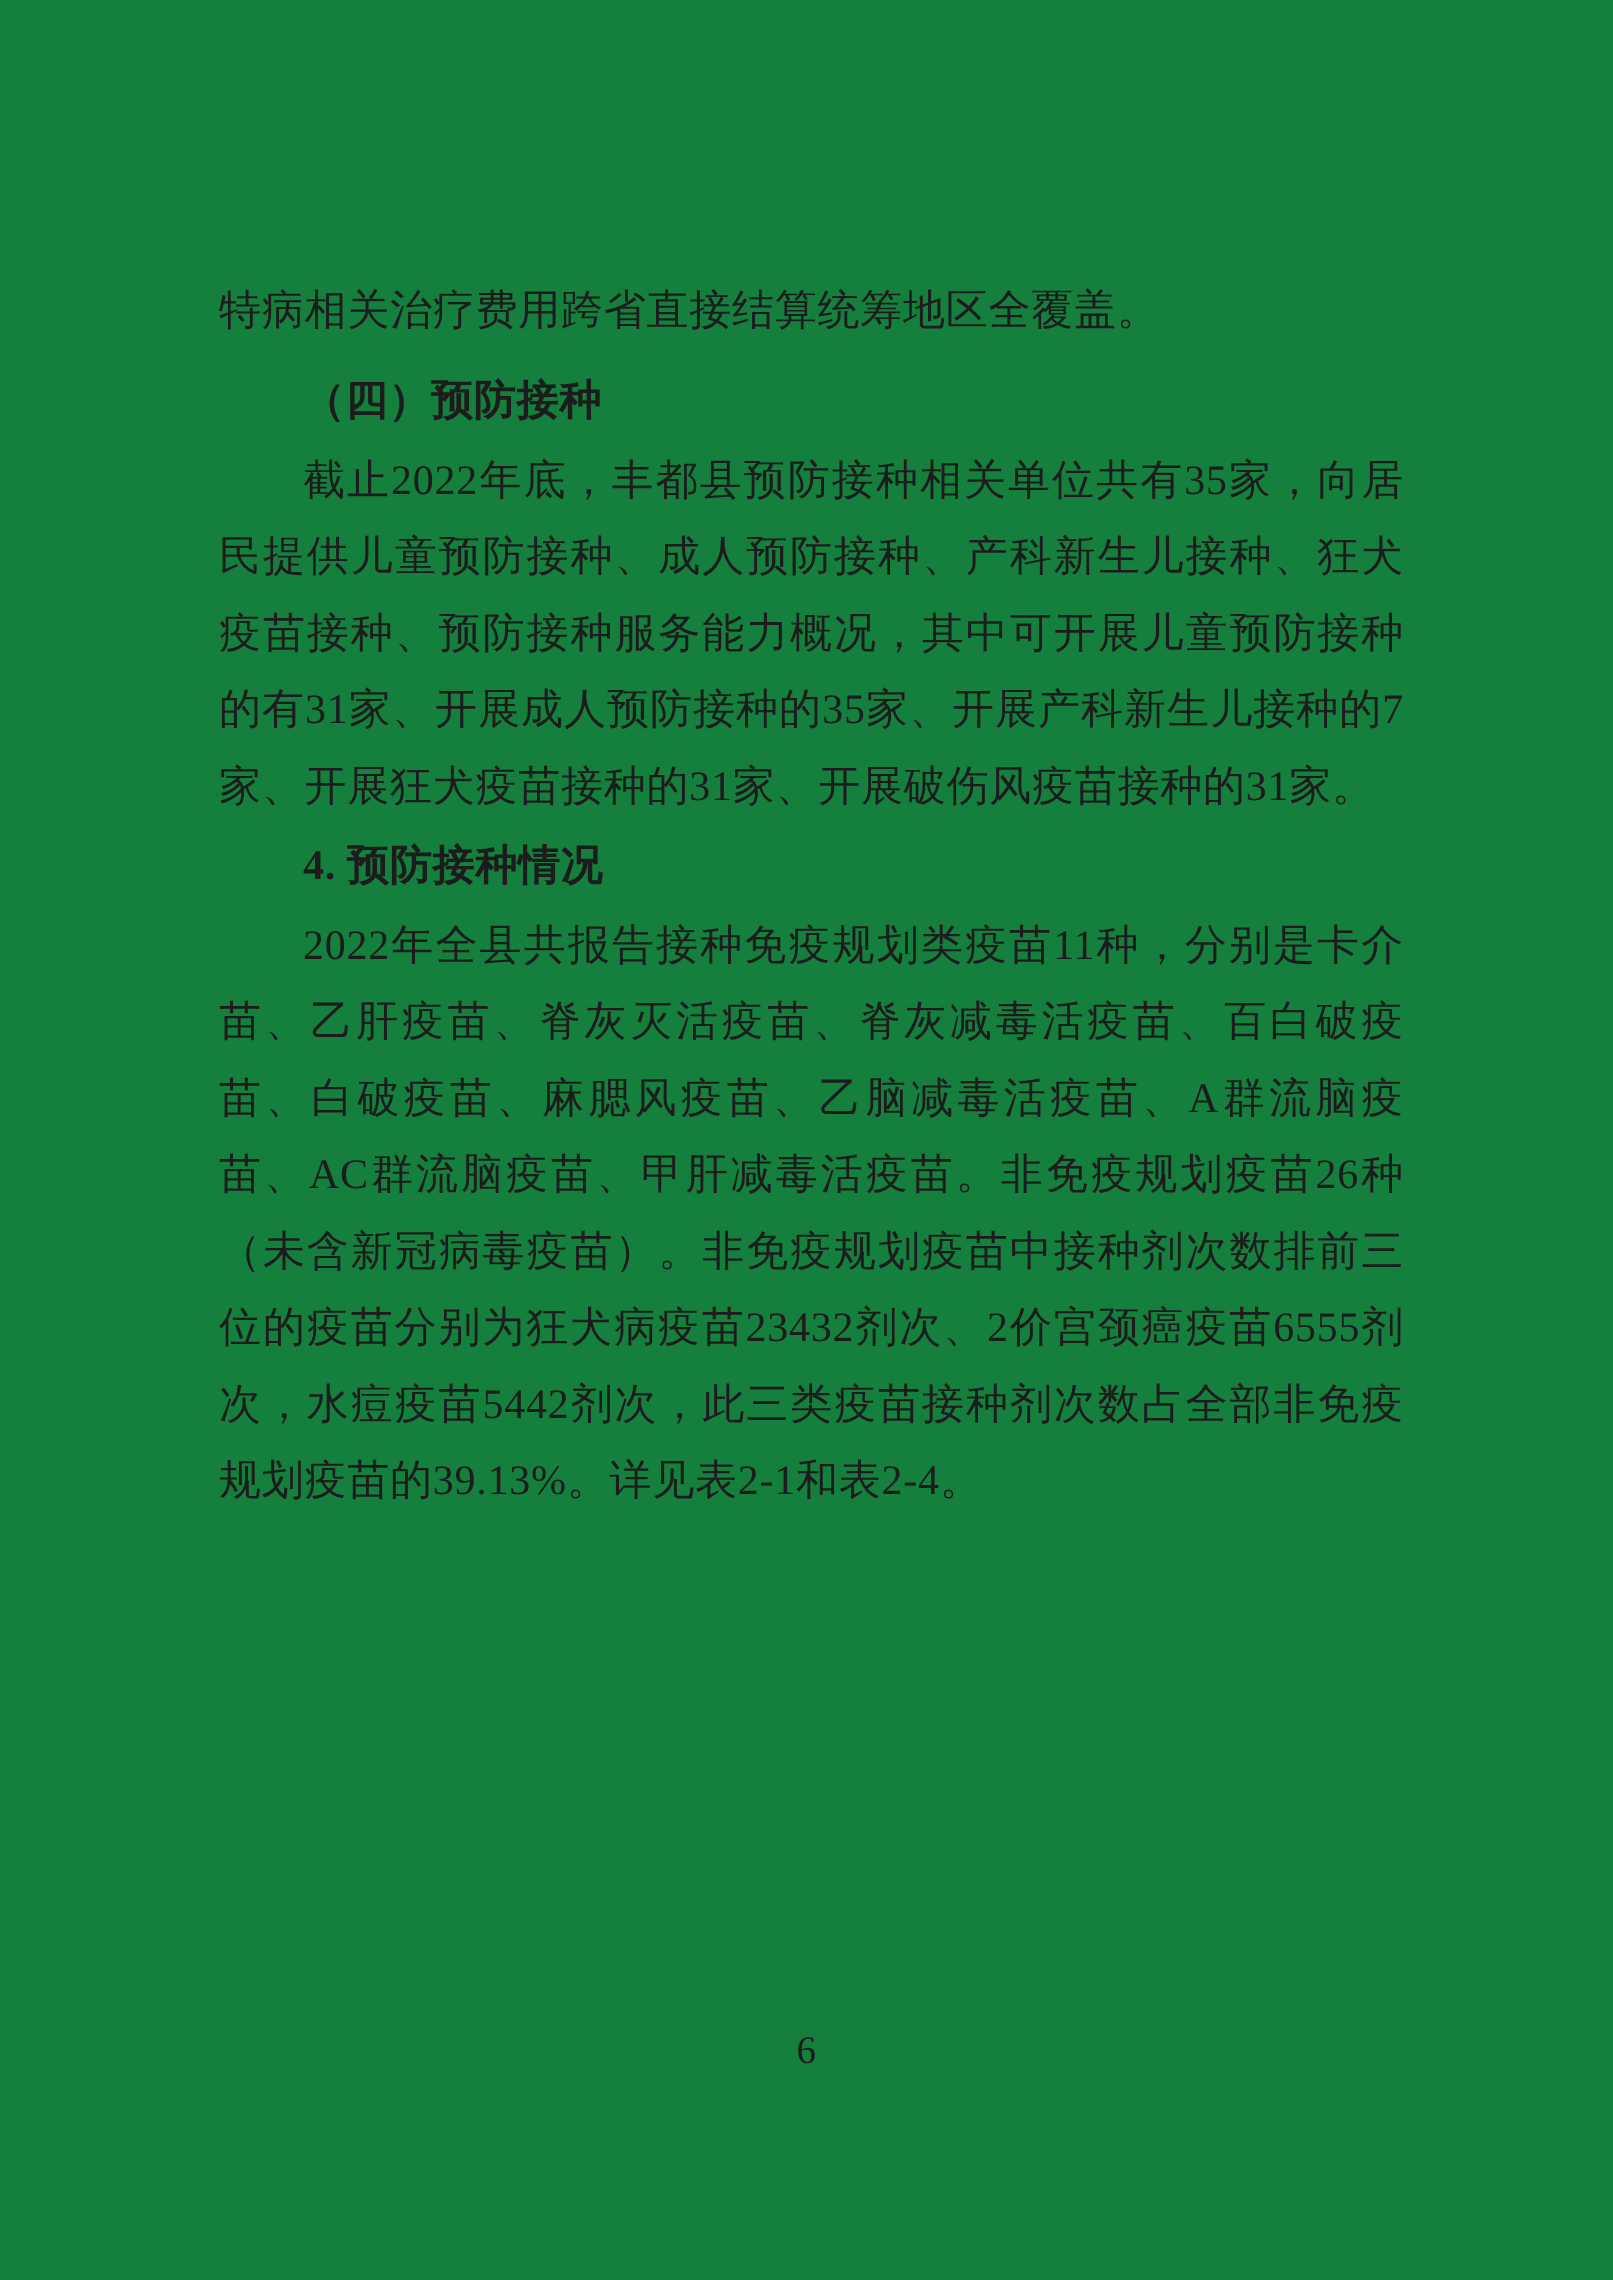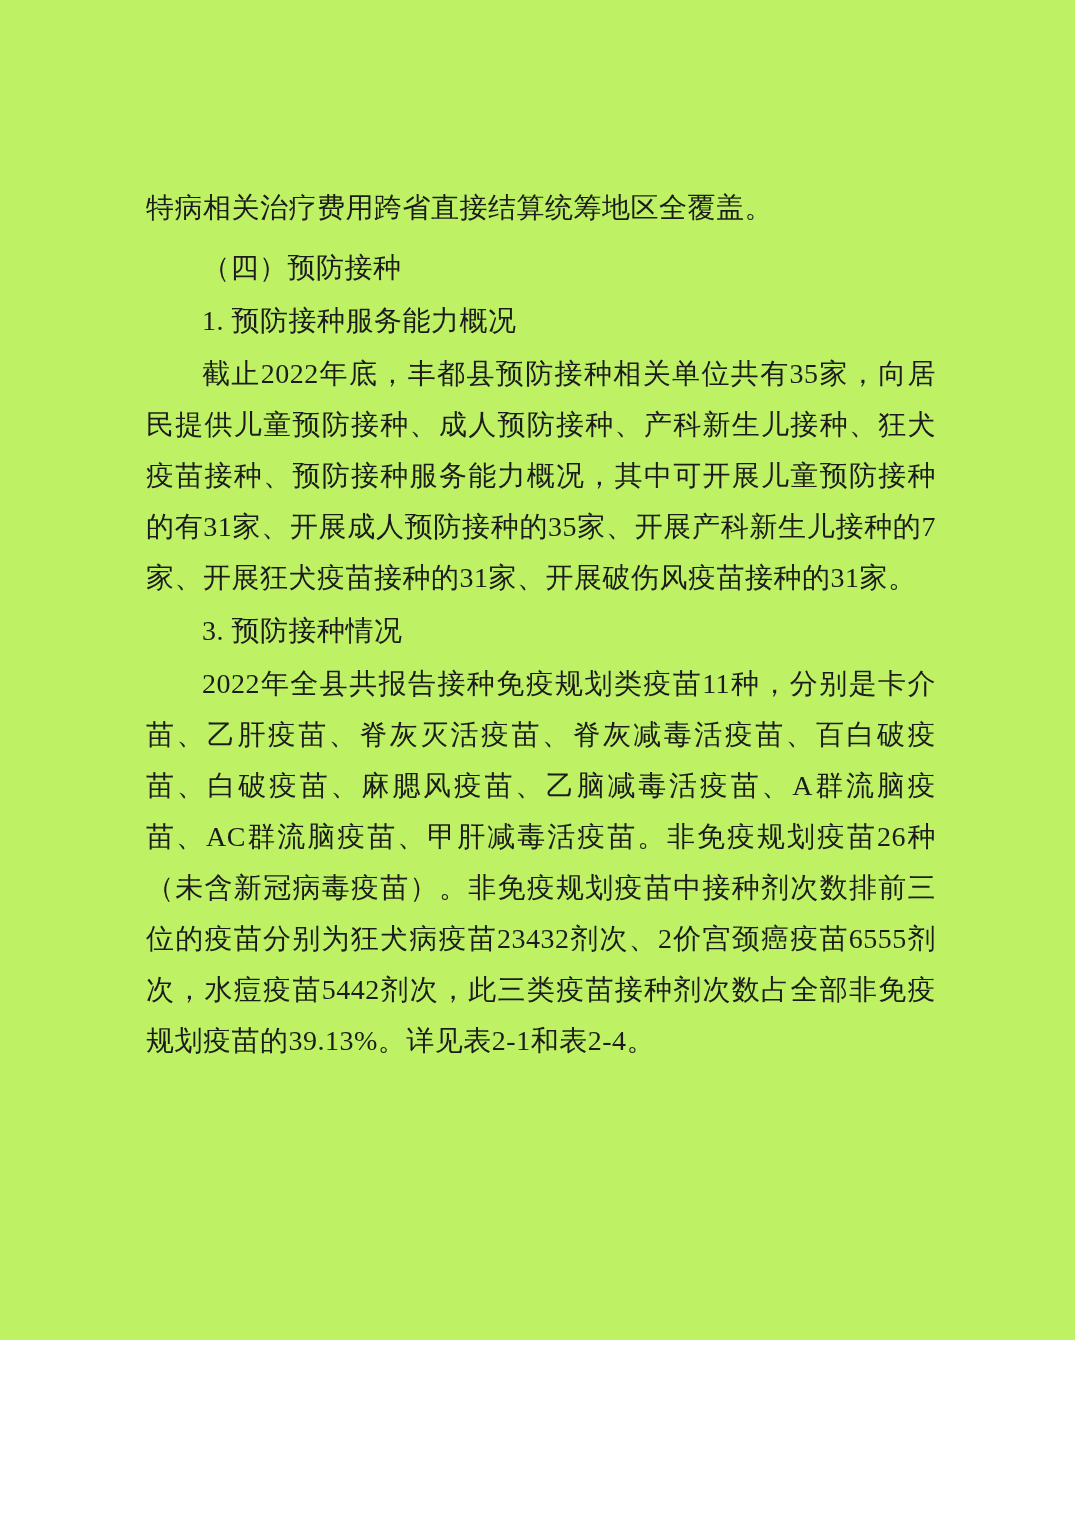--- a/index.html
+++ b/index.html
@@ -3,22 +3,22 @@
 <meta charset="utf-8">
 <style>
   html, body {
     margin: 0;
     padding: 0;
     background: #ffffff;
   }
   .page {
     position: relative;
     width: 1075px;
-    height: 1340px;
-    background: #bef264;
+    height: 1520px;
+    background: #15803d;
     overflow: hidden;
     font-family: "Liberation Serif", "DejaVu Serif", serif;
     color: #1c1c1c;
   }
   .content {
     position: absolute;
     left: 146px;
     top: 182px;
     width: 790px;
   }
@@ -29,21 +29,21 @@
     text-align: justify;
     letter-spacing: 0.5px;
   }
   .indent {
     text-indent: 2em;
   }
   .heading {
     margin: 0;
     font-size: 28px;
     line-height: 51px;
-    font-weight: normal;
+    font-weight: bold;
     text-indent: 2em;
     letter-spacing: 0.5px;
   }
   .section-heading {
     margin-top: 9px;
   }
   .sub-heading {
     margin-top: 2px;
   }
   .spacer {
@@ -63,25 +63,24 @@
 </head>
 <body>
 
 <div class="page">
   <div class="content">
 
     <p class="body-para">特病相关治疗费用跨省直接结算统筹地区全覆盖。</p>
 
     <h2 class="heading section-heading">（四）预防接种</h2>
 
-    <h3 class="heading sub-heading">1. 预防接种服务能力概况</h3>
 
     <p class="body-para indent spacer">截止2022年底，丰都县预防接种相关单位共有35家，向居民提供儿童预防接种、成人预防接种、产科新生儿接种、狂犬疫苗接种、预防接种服务能力概况，其中可开展儿童预防接种的有31家、开展成人预防接种的35家、开展产科新生儿接种的7家、开展狂犬疫苗接种的31家、开展破伤风疫苗接种的31家。</p>
 
-    <h3 class="heading sub-heading">3. 预防接种情况</h3>
+    <h3 class="heading sub-heading">4. 预防接种情况</h3>
 
 
     <p class="body-para indent spacer">2022年全县共报告接种免疫规划类疫苗11种，分别是卡介苗、乙肝疫苗、脊灰灭活疫苗、脊灰减毒活疫苗、百白破疫苗、白破疫苗、麻腮风疫苗、乙脑减毒活疫苗、A群流脑疫苗、AC群流脑疫苗、甲肝减毒活疫苗。非免疫规划疫苗26种（未含新冠病毒疫苗）。非免疫规划疫苗中接种剂次数排前三位的疫苗分别为狂犬病疫苗23432剂次、2价宫颈癌疫苗6555剂次，水痘疫苗5442剂次，此三类疫苗接种剂次数占全部非免疫规划疫苗的39.13%。详见表2-1和表2-4。</p>
 
   </div>
 
   <div class="page-number">6</div>
 </div>
 
 </body></html>

